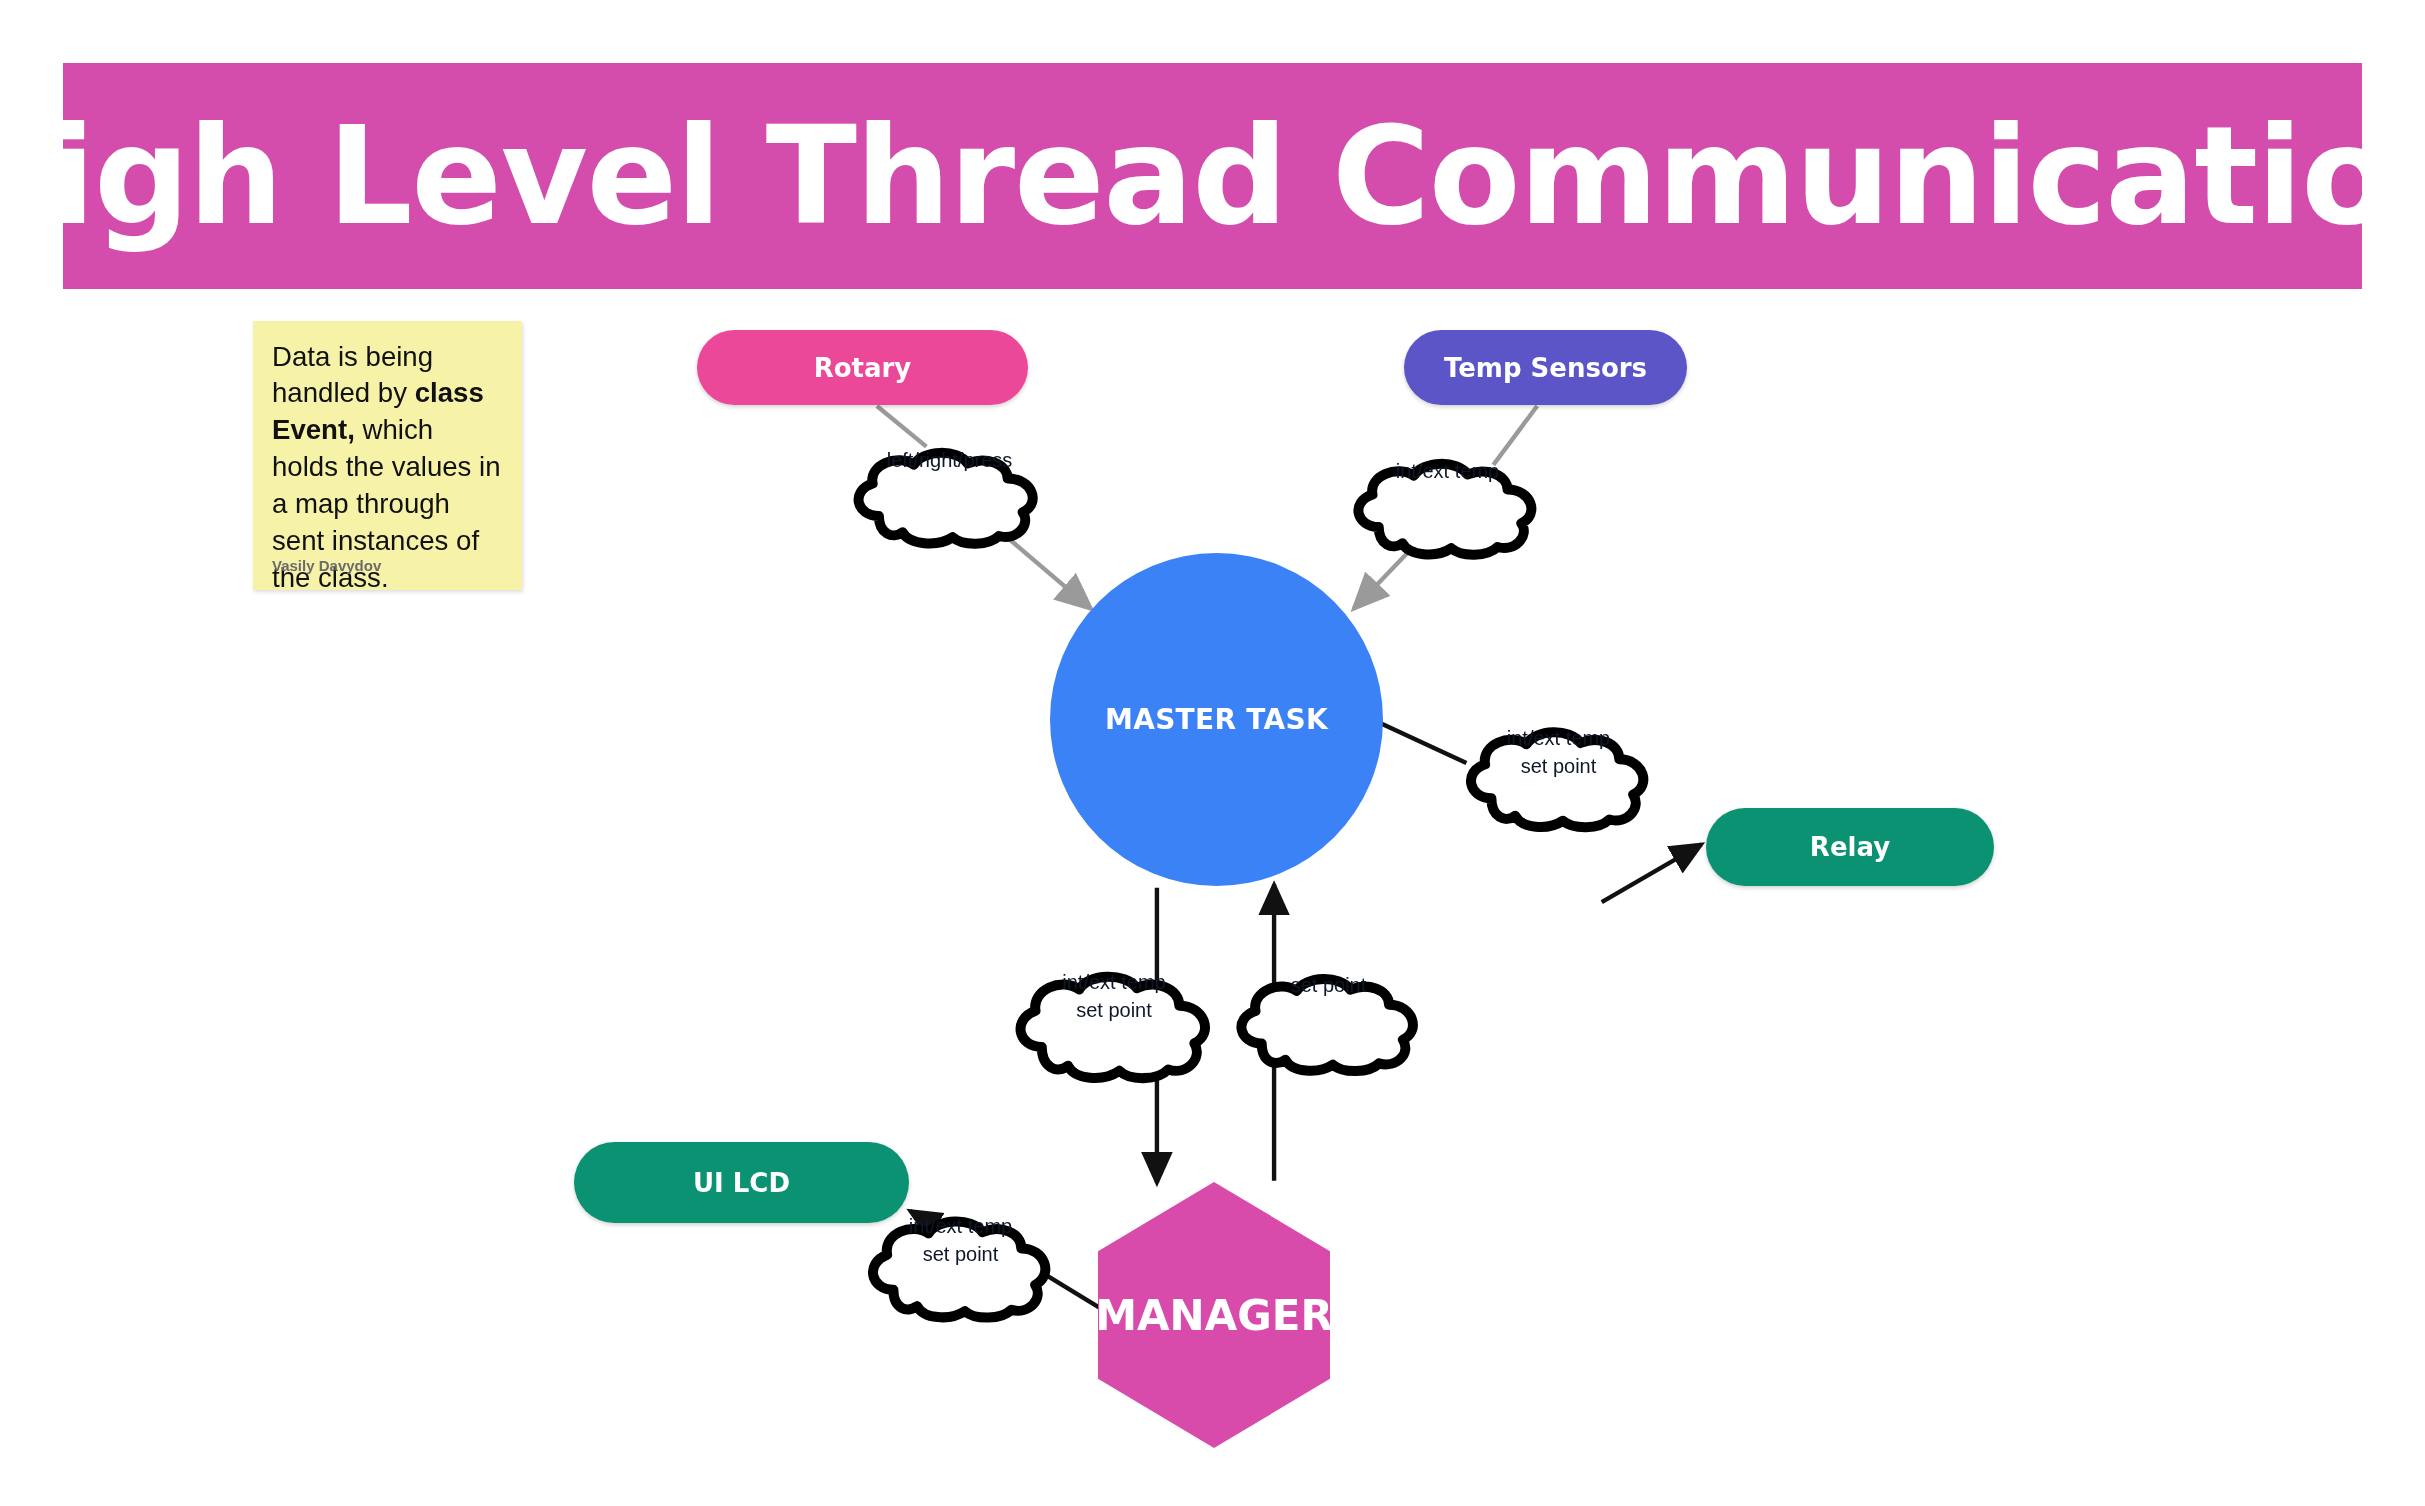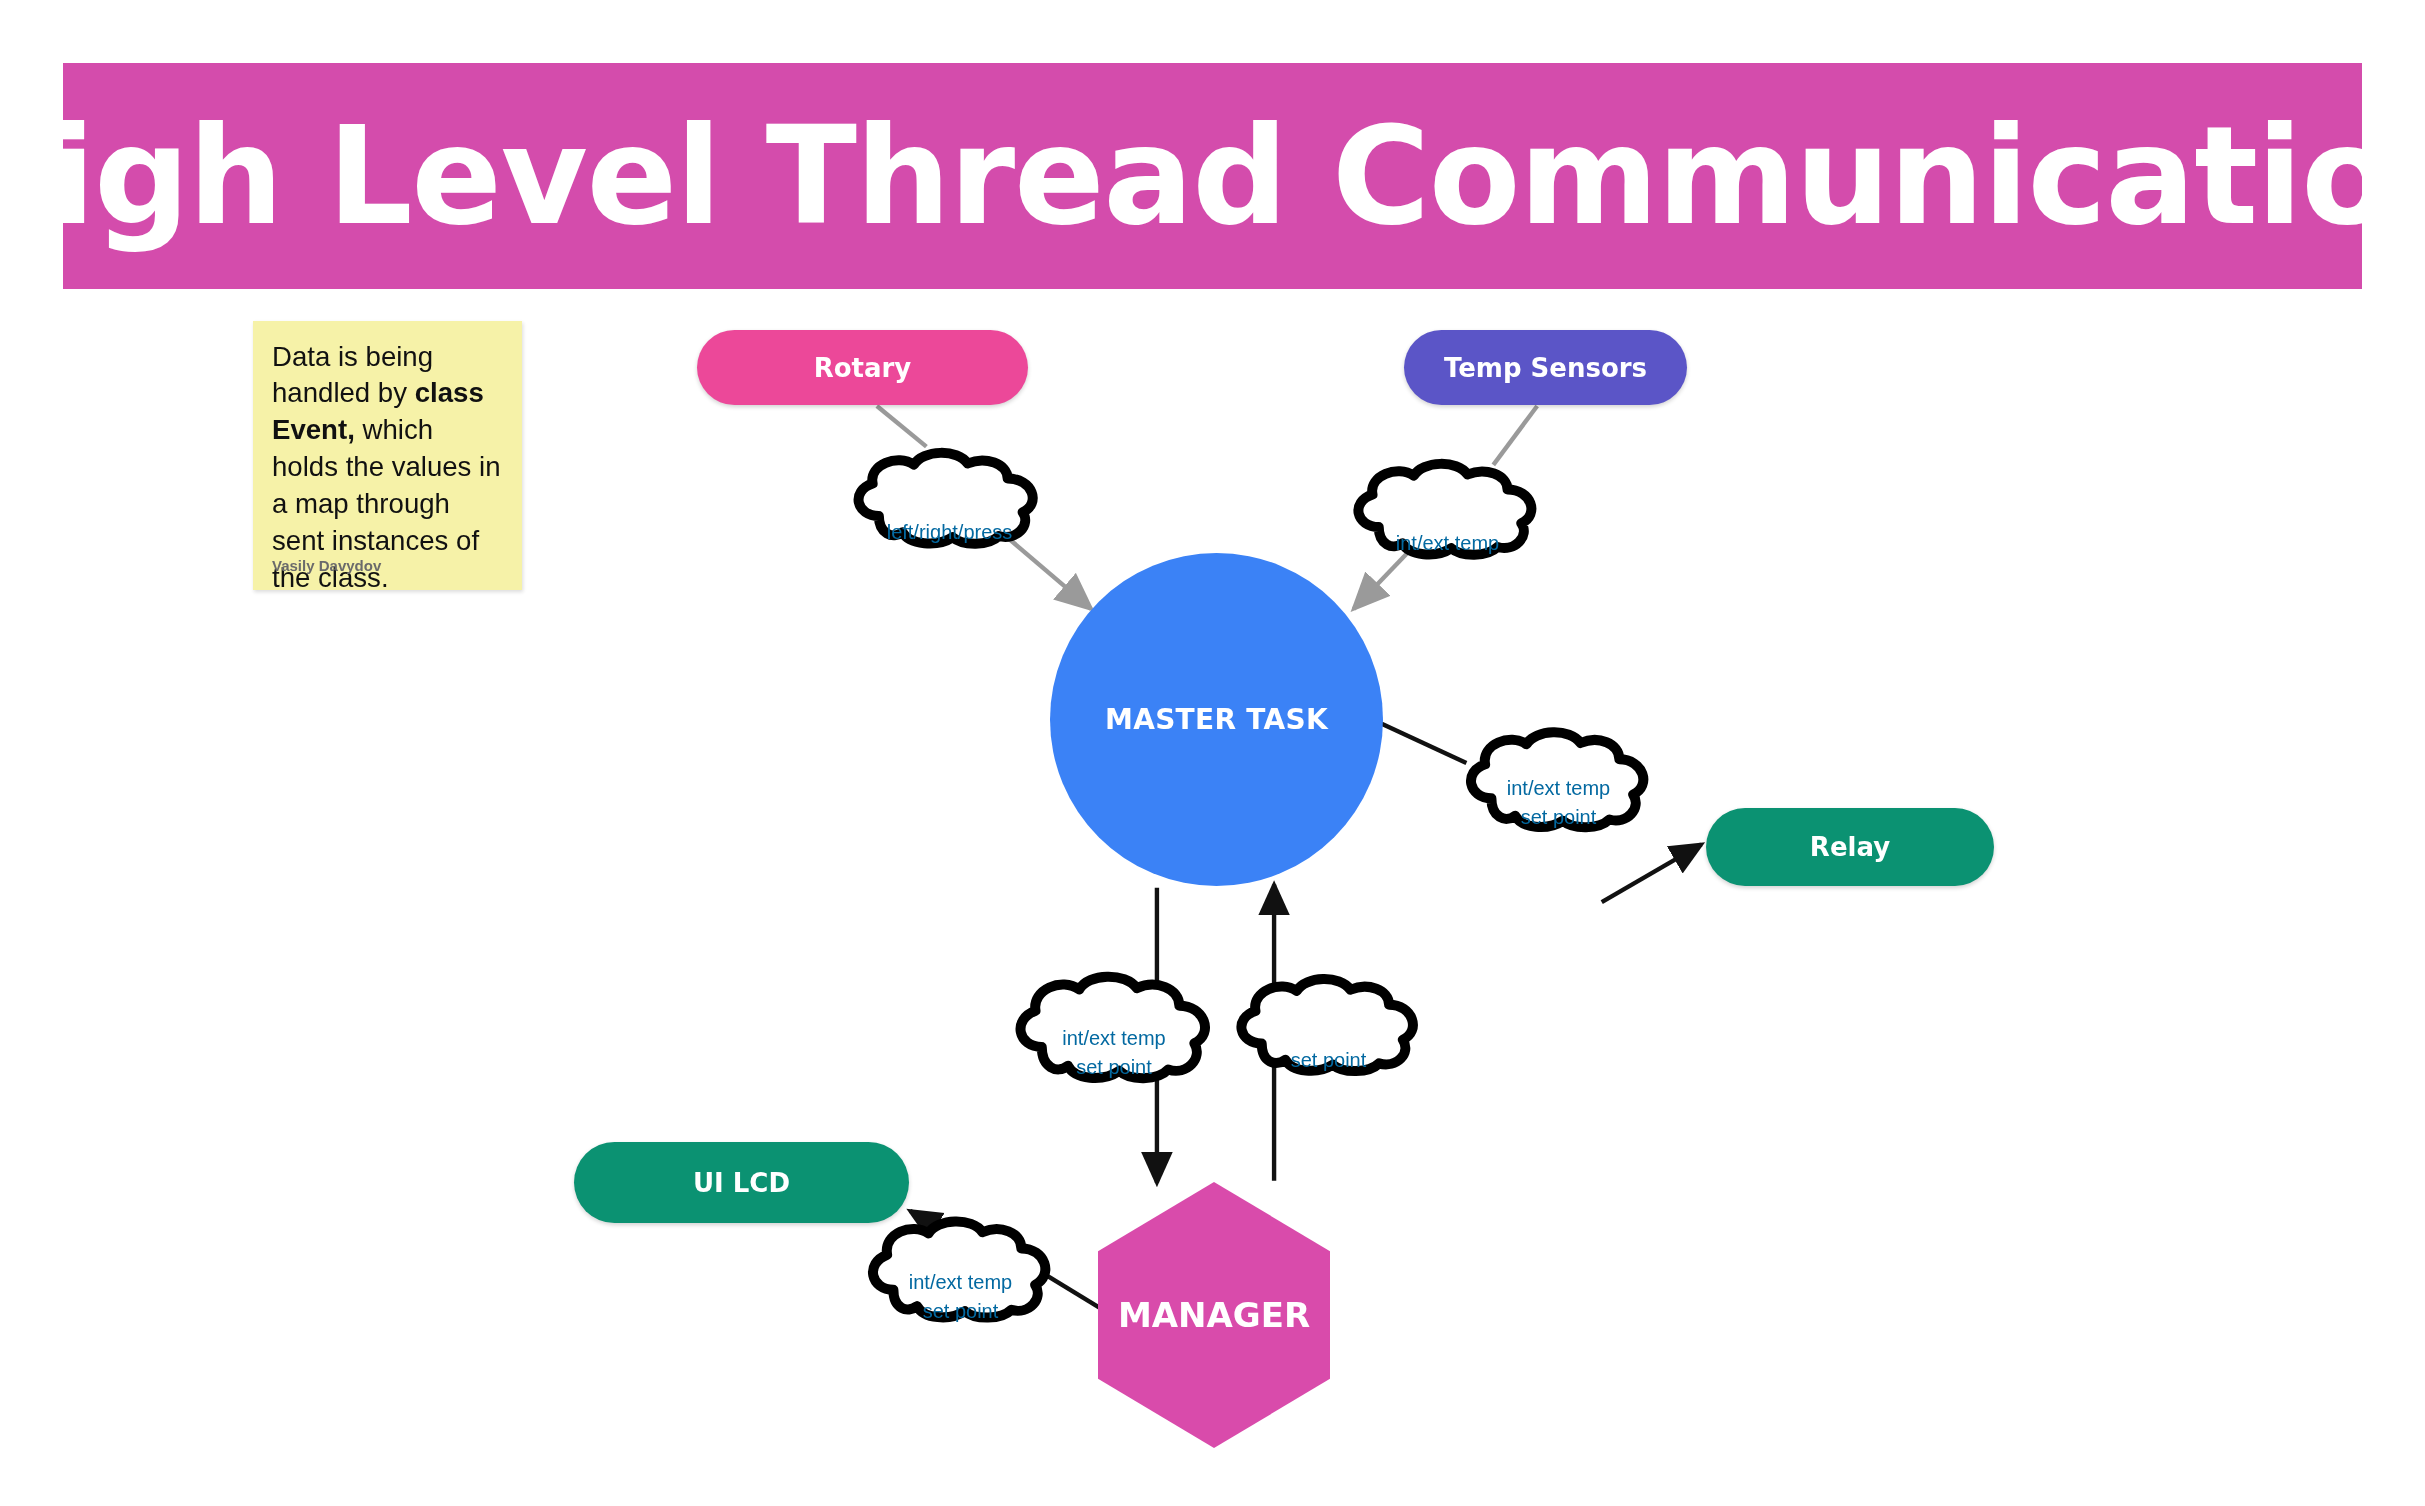--- a/index.html
+++ b/index.html
@@ -123,40 +123,40 @@
     background: #D94BAB;
     clip-path: polygon(50% 0%, 100% 26%, 100% 74%, 50% 100%, 0% 74%, 0% 26%);
     display: flex;
     align-items: center;
     justify-content: center;
   }
   .hex-label {
     color: #ffffff;
     font-family: "DejaVu Sans", sans-serif;
     font-weight: bold;
-    font-size: 34px;
+    font-size: 42px;
     white-space: nowrap;
   }
 
   
   .cloud {
     position: absolute;
   }
   .cloud svg { display: block; overflow: visible; }
   .cloud-label {
     position: absolute;
     left: 0; top: 0;
     width: 100%; height: 100%;
     display: flex;
     flex-direction: column;
     align-items: center;
-    justify-content: flex-end;
+    justify-content: flex-start;
     font-family: "Liberation Sans", sans-serif;
     font-size: 20px;
-    color: #0369a1;
+    color: #0f172a;
     line-height: 1.42;
     text-align: center;
     pointer-events: none;
   }
 
   .edges { position: absolute; left: 0; top: 0; width: 2426px; height: 1506px; }
 </style>
 </head>
 <body>
 

